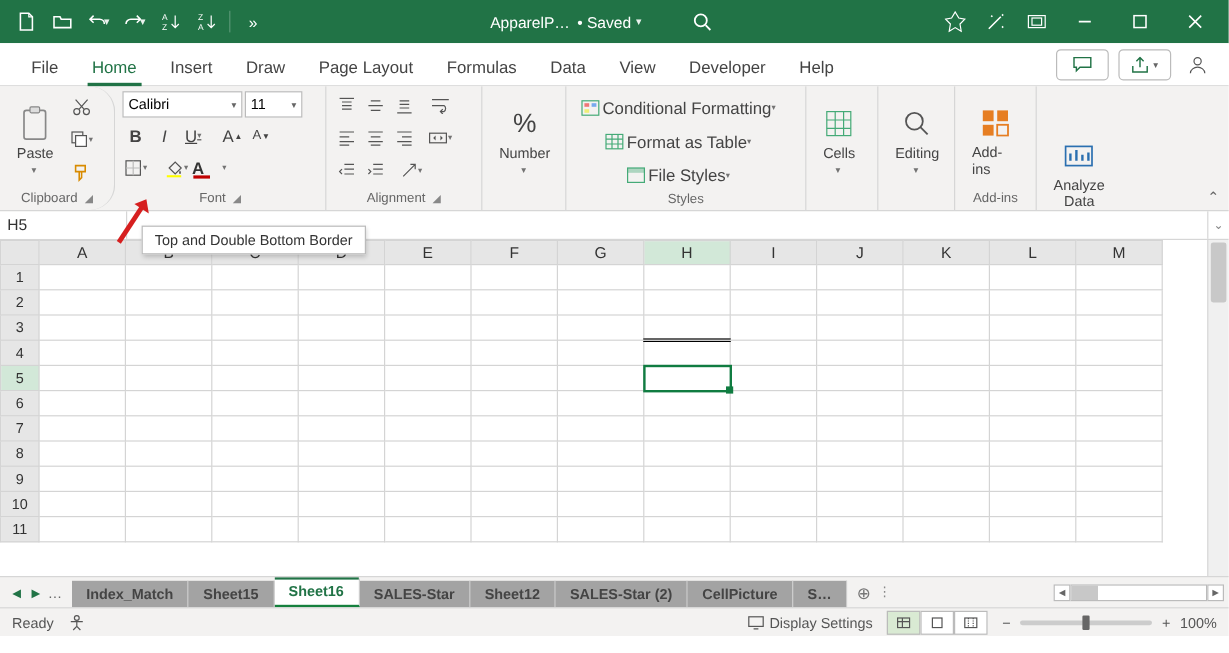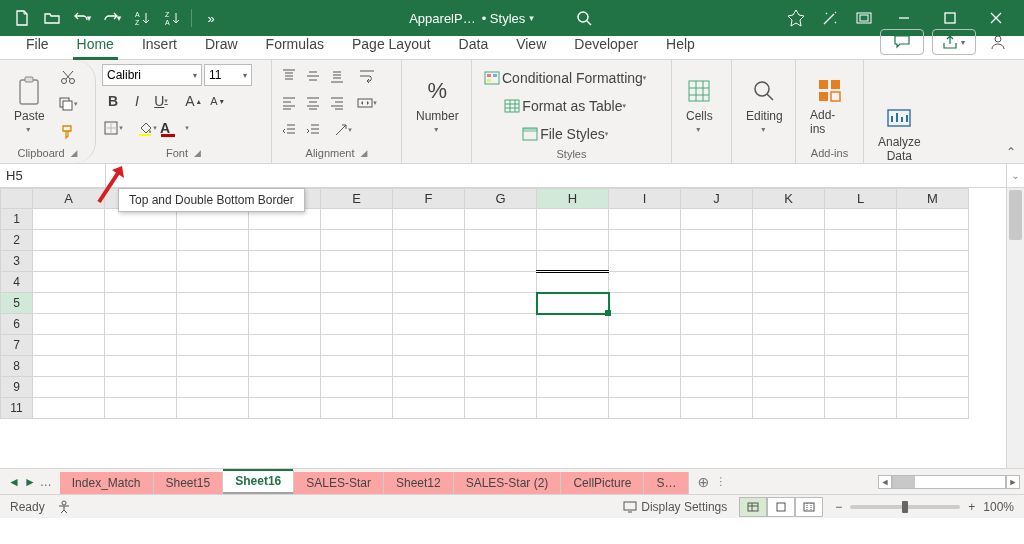--- a/index.html
+++ b/index.html
@@ -21,21 +21,21 @@
   .titlebar .qat{display:flex;gap:2px;align-items:center;}
   .qat-btn{width:28px;height:28px;display:flex;align-items:center;justify-content:center;border-radius:2px;cursor:pointer;}
   .qat-sep{width:1px;height:18px;background:rgba(255,255,255,.25);margin:0 3px;}
   .title-center{flex:1;display:flex;justify-content:center;align-items:center;gap:6px;font-size:13px;}
   .title-search{width:28px;height:28px;display:flex;align-items:center;justify-content:center;margin-left:30px;}
   .title-right{display:flex;align-items:center;gap:6px;}
   .win-btn{width:40px;height:36px;display:flex;align-items:center;justify-content:center;cursor:pointer;}
   .chev-down{font-size:9px;margin-left:-2px;opacity:.9;}
 
   
-  .ribbon-tabs{height:24px;background:#fff;display:flex;align-items:flex-end;padding:0 12px;border-bottom:1px solid var(--ribbon-border);gap:0;}
+  .ribbon-tabs{height:36px;background:#fff;display:flex;align-items:flex-end;padding:0 12px;border-bottom:1px solid var(--ribbon-border);gap:0;}
   .rtab{padding:8px 14px 7px;font-size:14px;color:#444;cursor:pointer;position:relative;}
   .rtab.active{color:var(--green);}
   .rtab.active::after{content:"";position:absolute;left:10px;right:10px;bottom:-1px;height:3px;background:var(--green);}
   .ribbon-right{margin-left:auto;display:flex;gap:8px;align-items:center;padding-bottom:4px;}
   .ribbon-pill{border:1px solid #bbb;border-radius:4px;height:26px;min-width:44px;display:flex;align-items:center;justify-content:center;gap:4px;font-size:12px;}
   .ribbon-pill .chev{font-size:8px;color:#666;}
 
   
   .ribbon{height:104px;background:var(--ribbon-bg);border-bottom:1px solid var(--ribbon-border);display:flex;position:relative;}
   .group{display:flex;flex-direction:column;padding:4px 6px 2px;border-right:1px solid var(--ribbon-border);height:100%;}
@@ -79,22 +79,22 @@
   .border-top-single{border-top:1.5px solid #000 !important;}
   .border-top-double{border-top:3px double #000 !important;}
   .vscroll{width:18px;background:#f0f0f0;border-left:1px solid var(--ribbon-border);position:relative;}
   .vscroll .thumb{position:absolute;left:2px;right:2px;top:2px;height:50px;background:#c8c8c8;border-radius:2px;}
 
   
   .tabs-row{height:26px;display:flex;align-items:stretch;border-top:1px solid var(--ribbon-border);background:#f3f2f1;font-size:12px;}
   .tab-nav{display:flex;align-items:center;gap:4px;padding:0 8px;color:var(--green);}
   .tab-nav span{cursor:pointer;}
   .tab-scroll{display:flex;align-items:flex-end;overflow:hidden;}
-  .stab{padding:4px 12px;border-right:1px solid #ccc;background:#fca5a5;color:#444;cursor:pointer;white-space:nowrap;}
-  .stab.active{background:#fff;color:var(--green);font-weight:600;border-bottom:2px solid #a3a3a3;position:relative;}
+  .stab{padding:4px 12px;border-right:1px solid #ccc;background:#a3a3a3;color:#444;cursor:pointer;white-space:nowrap;font-weight:bold;}
+  .stab.active{background:#fff;color:var(--green);font-weight:600;border-bottom:2px solid #15803d;position:relative;}
   .stab.active::before{content:"";position:absolute;left:0;right:0;top:-1px;height:2px;background:var(--green);}
   .tab-add{padding:0 8px;display:flex;align-items:center;color:#777;gap:6px;font-size:14px;}
   .tabs-spacer{flex:1;}
   .hscroll{width:150px;display:flex;align-items:center;padding:0 4px;}
   .hscroll .tbtn{width:14px;height:14px;border:1px solid #bbb;background:#fff;font-size:9px;display:flex;align-items:center;justify-content:center;color:#666;}
   .hscroll .track{flex:1;height:14px;border:1px solid #bbb;background:#fff;margin:0 0px;position:relative;}
   .hscroll .thumb{position:absolute;left:0;top:0;bottom:0;width:22px;background:#c8c8c8;}
 
   
   .status{height:24px;background:#f3f2f1;border-top:1px solid var(--ribbon-border);display:flex;align-items:center;font-size:12px;color:#555;padding:0 10px;gap:12px;}
@@ -147,21 +147,21 @@
           <text x="1" y="7" font-size="7" fill="#fff">Z</text>
           <text x="1" y="15" font-size="7" fill="#fff">A</text>
           <path d="M12 3v10M9 10l3 3 3-3" stroke="#fff" fill="none"></path>
         </svg>
       </div>
     <div class="qat-sep"></div>
     <div class="qat-btn" style="font-size:13px;">»</div>
   </div>
   <div class="title-center">
     <span>ApparelP…</span>
-    <span>• Styles</span>
+    <span>• Saved</span>
     <span class="chev-down">▾</span>
     <span class="title-search">
         <svg width="16" height="16" viewBox="0 0 16 16">
           <circle cx="7" cy="7" r="5" fill="none" stroke="#fff" stroke-width="1.5"></circle>
           <path d="M11 11l4 4" stroke="#fff" stroke-width="1.5"></path>
         </svg>
       </span>
   </div>
   <div class="title-right">
     <div class="qat-btn">
@@ -196,22 +196,22 @@
         </svg>
       </div>
   </div>
 </div>
 
 <div class="ribbon-tabs">
   <div class="rtab">File</div>
   <div class="rtab active">Home</div>
   <div class="rtab">Insert</div>
   <div class="rtab">Draw</div>
+  <div class="rtab">Page Layout</div>
   <div class="rtab">Formulas</div>
-  <div class="rtab">Page Layout</div>
   <div class="rtab">Data</div>
   <div class="rtab">View</div>
   <div class="rtab">Developer</div>
   <div class="rtab">Help</div>
   <div class="ribbon-right">
     <div class="ribbon-pill">
         <svg width="16" height="14" viewBox="0 0 16 14">
           <path d="M1 1h14v8H6l-3 3V9H1z" fill="none" stroke="#217346" stroke-width="1.2"></path>
         </svg>
       </div>
@@ -703,20 +703,36 @@
             <td></td>
             <td></td>
             <td></td>
             <td></td>
             <td></td>
             <td></td>
             <td></td>
             <td></td>
           </tr>
     <tr>
+            <td class="rowh">10</td>
+            <td></td>
+            <td></td>
+            <td></td>
+            <td></td>
+            <td></td>
+            <td></td>
+            <td></td>
+            <td></td>
+            <td></td>
+            <td></td>
+            <td></td>
+            <td></td>
+            <td></td>
+          </tr>
+    <tr>
             <td class="rowh">11</td>
             <td></td>
             <td></td>
             <td></td>
             <td></td>
             <td></td>
             <td></td>
             <td></td>
             <td></td>
             <td></td>

